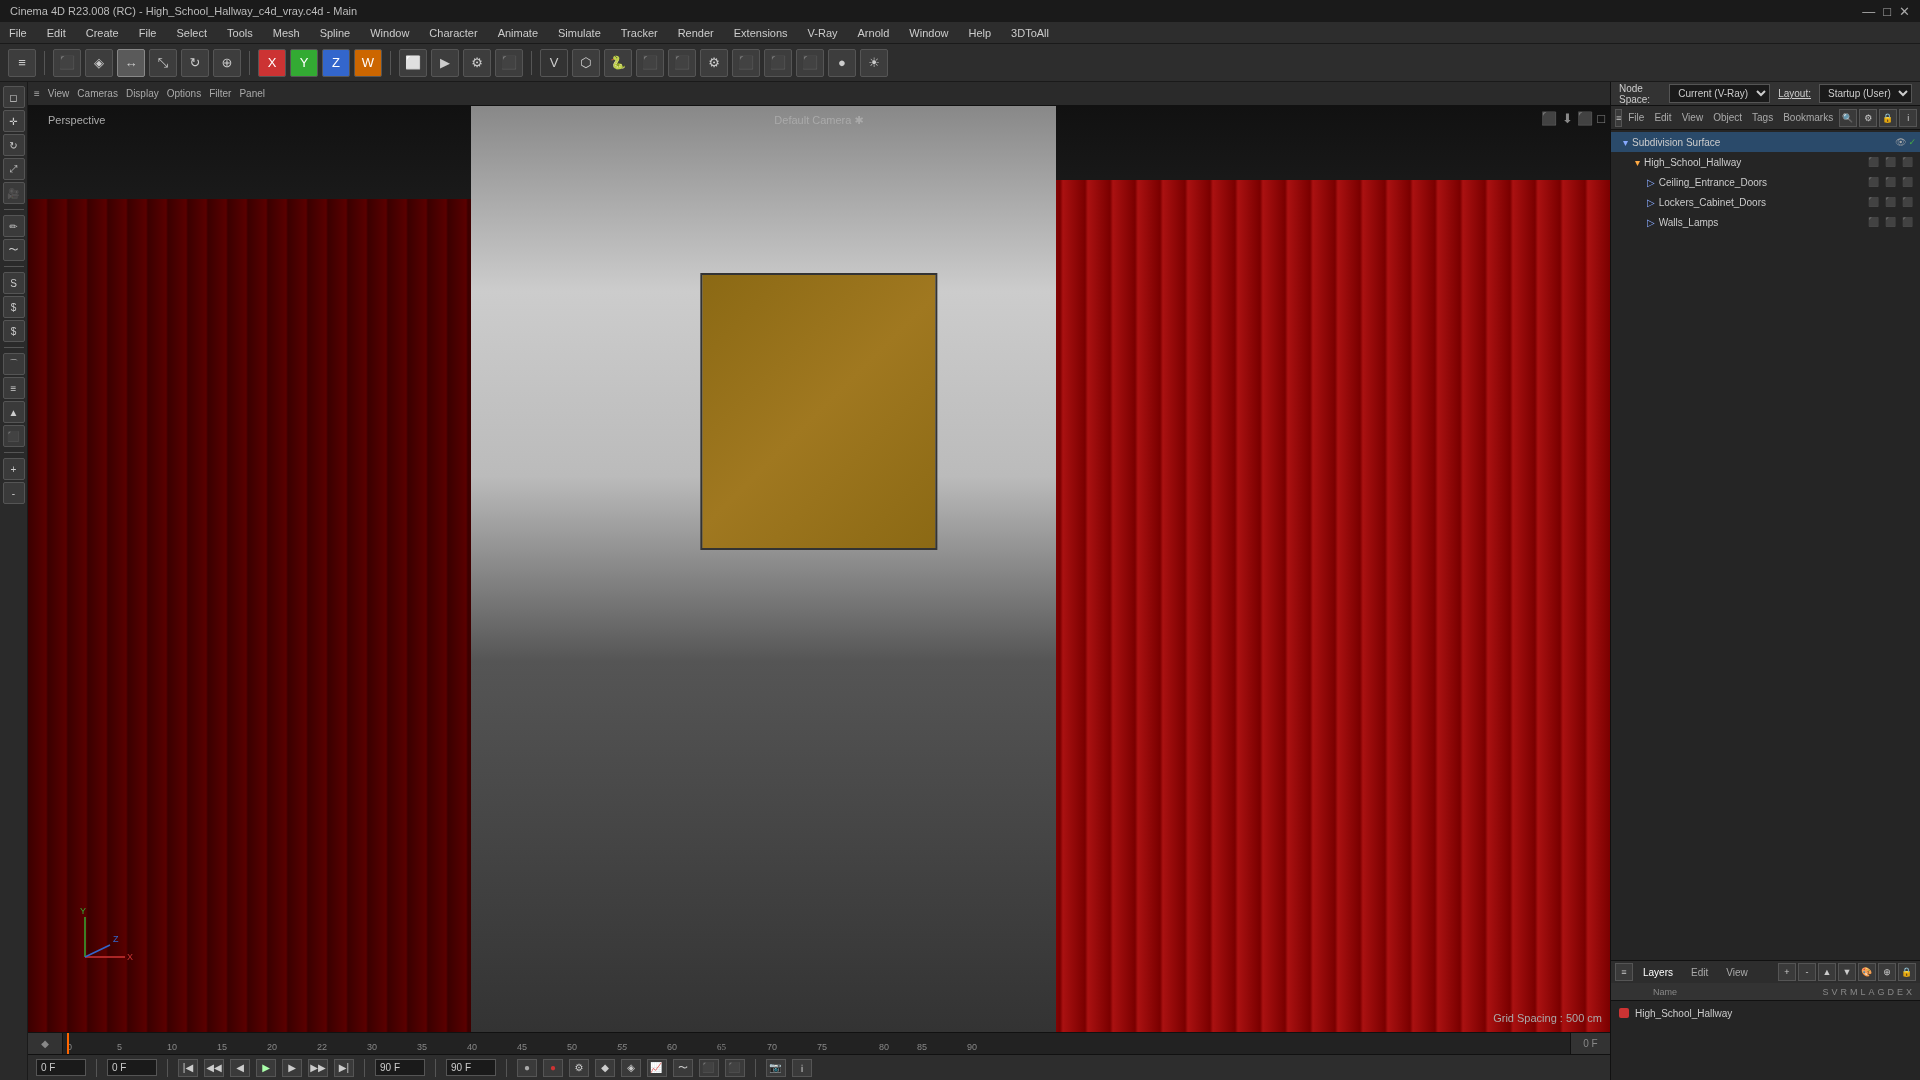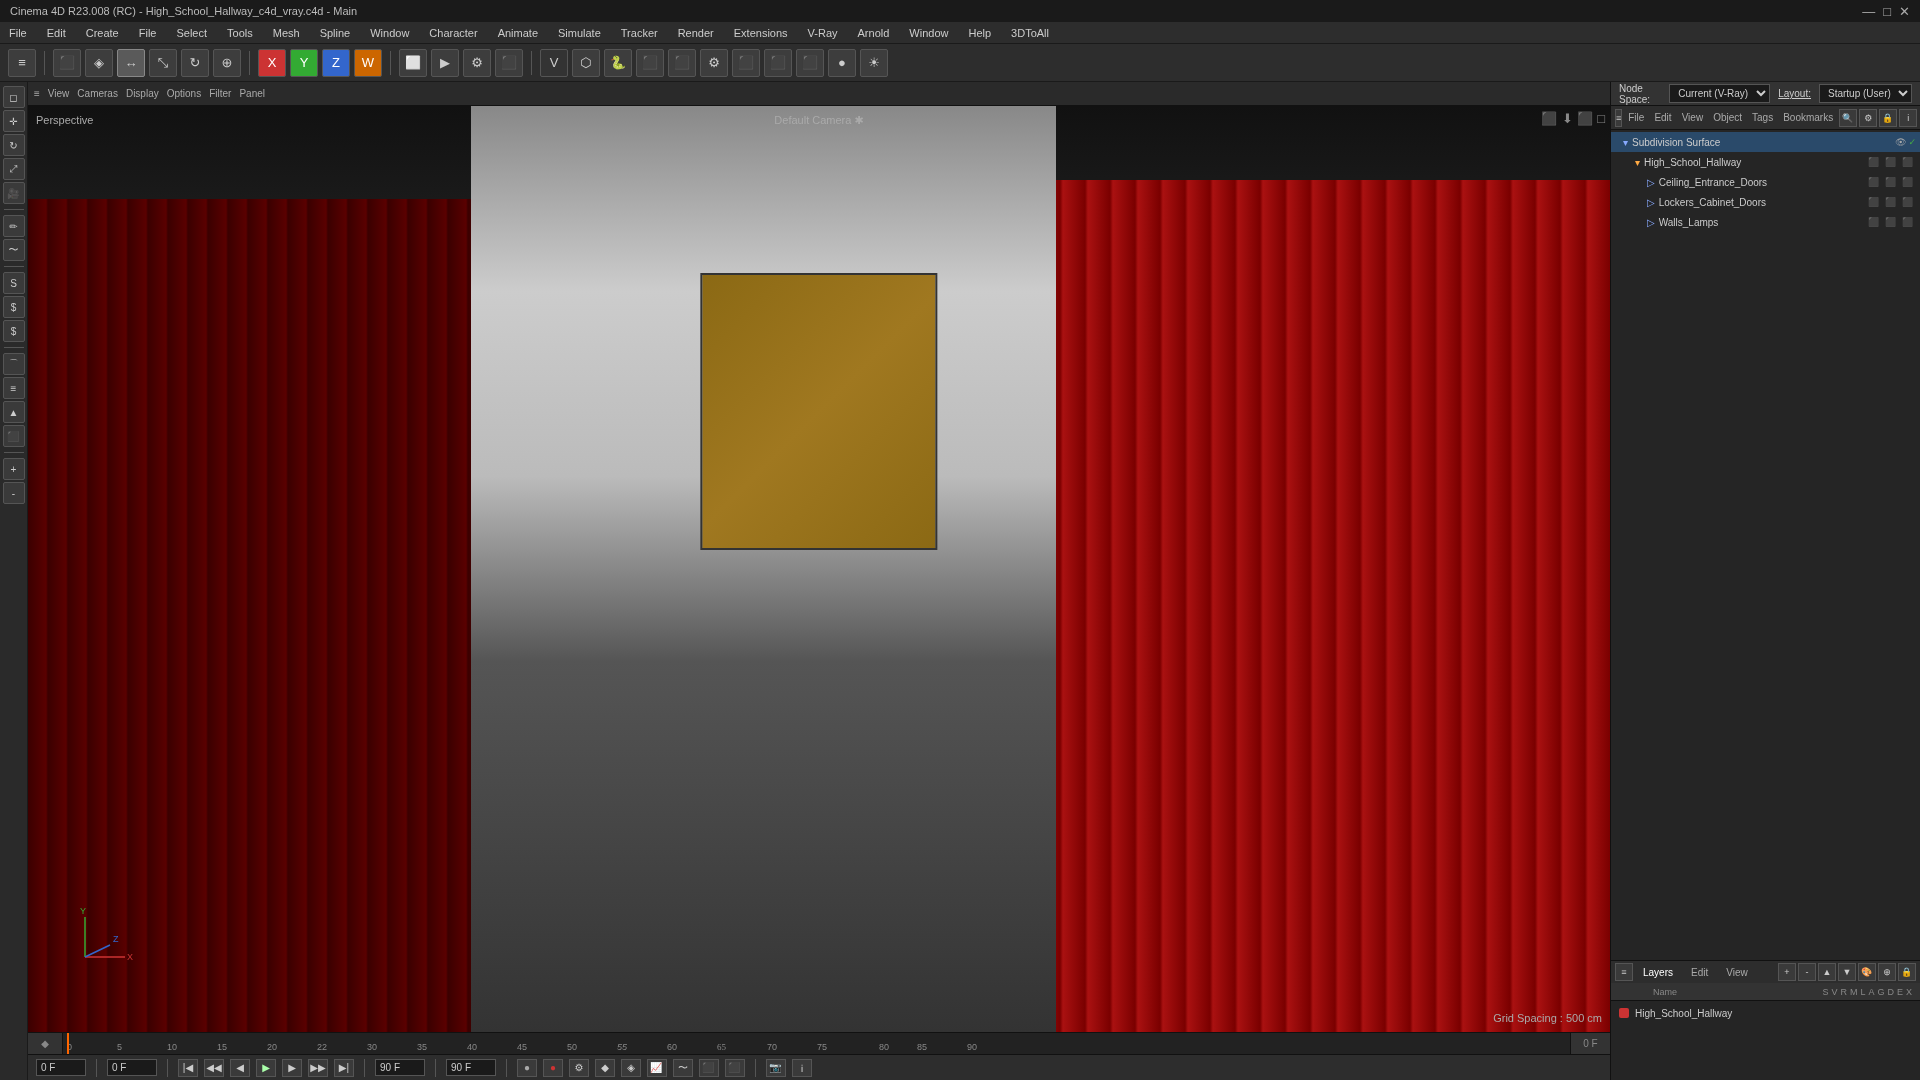--- a/index.html
+++ b/index.html
@@ -46,21 +46,21 @@
     
     #viewport-container {
       flex: 1; display: flex; flex-direction: column; background: #1a1a1a; position: relative;
     }
     #viewport-toolbar {
       height: 24px; background: #2a2a2a; display: flex; align-items: center; padding: 0 6px; gap: 8px; border-bottom: 1px solid #111;
     }
     #viewport-toolbar span { color: #aaa; cursor: pointer; font-size: 10px; }
     #viewport { flex: 1; position: relative; background: #1c1c1c; overflow: hidden; }
     #viewport-label-perspective {
-      position: absolute; top: 8px; left: 8px; color: #aaa; font-size: 11px; z-index: 10;
+      position: absolute; top: 8px; left: 20px; color: #aaa; font-size: 11px; z-index: 10;
     }
     #viewport-label-camera {
       position: absolute; top: 8px; left: 50%; transform: translateX(-50%); color: #aaa; font-size: 11px; z-index: 10;
     }
     #grid-spacing {
       position: absolute; bottom: 8px; right: 8px; color: #aaa; font-size: 11px; z-index: 10;
     }
     
     #viewport-icons {
       position: absolute; top: 5px; right: 5px; display: flex; gap: 4px; z-index: 10;

